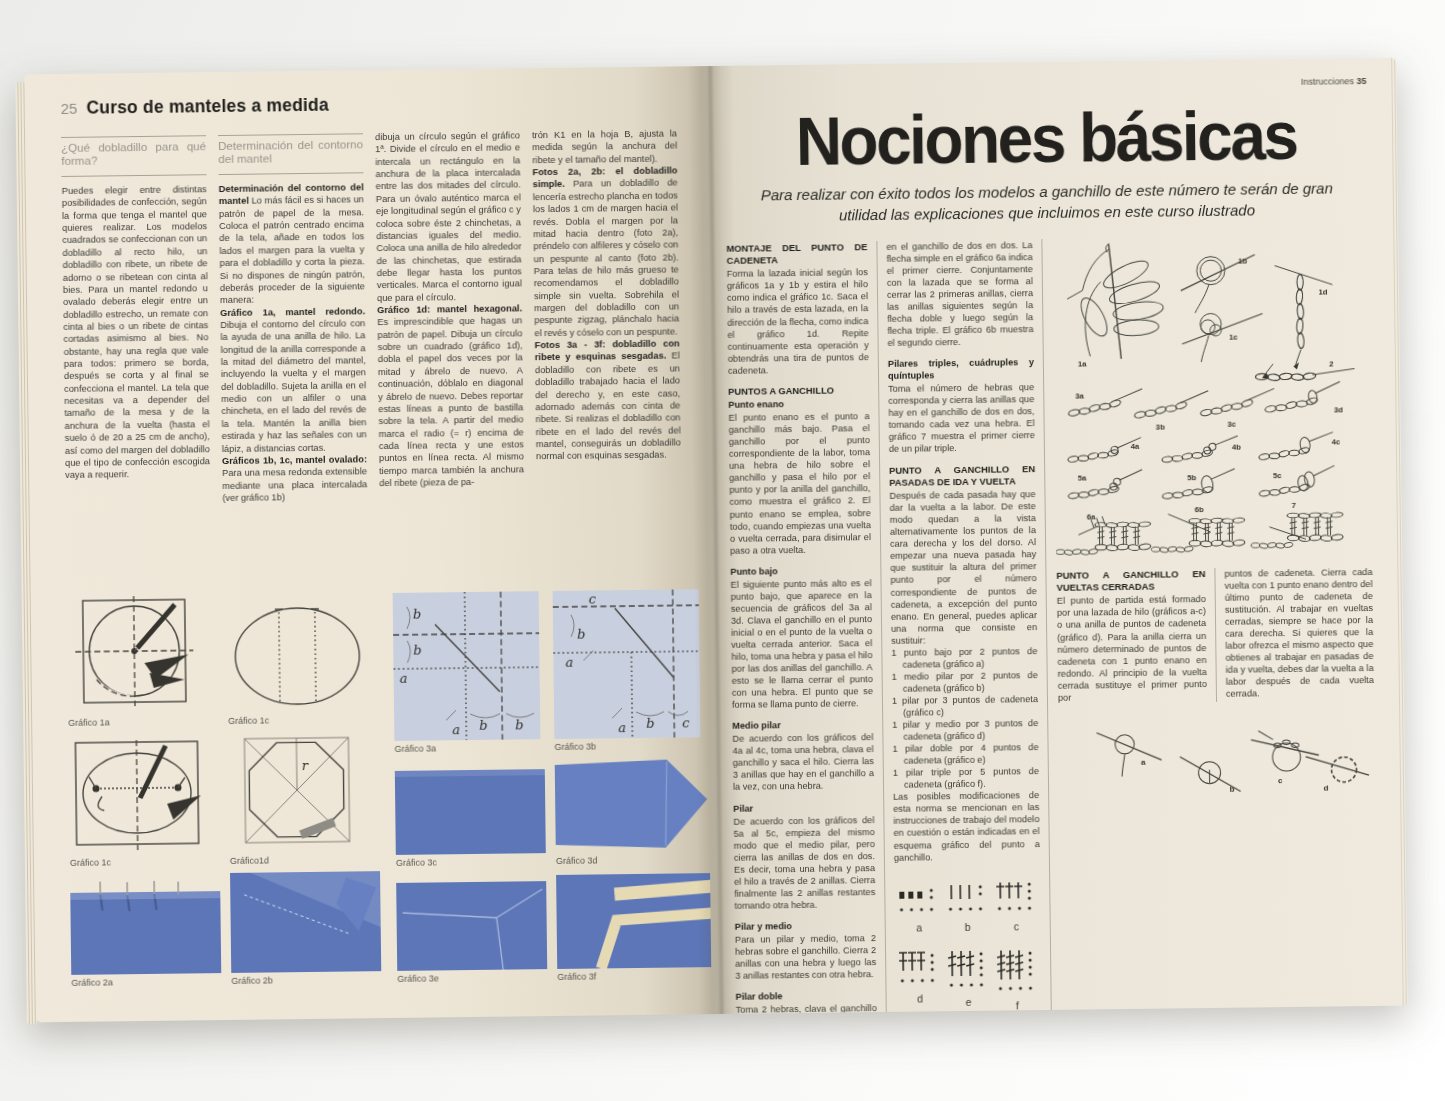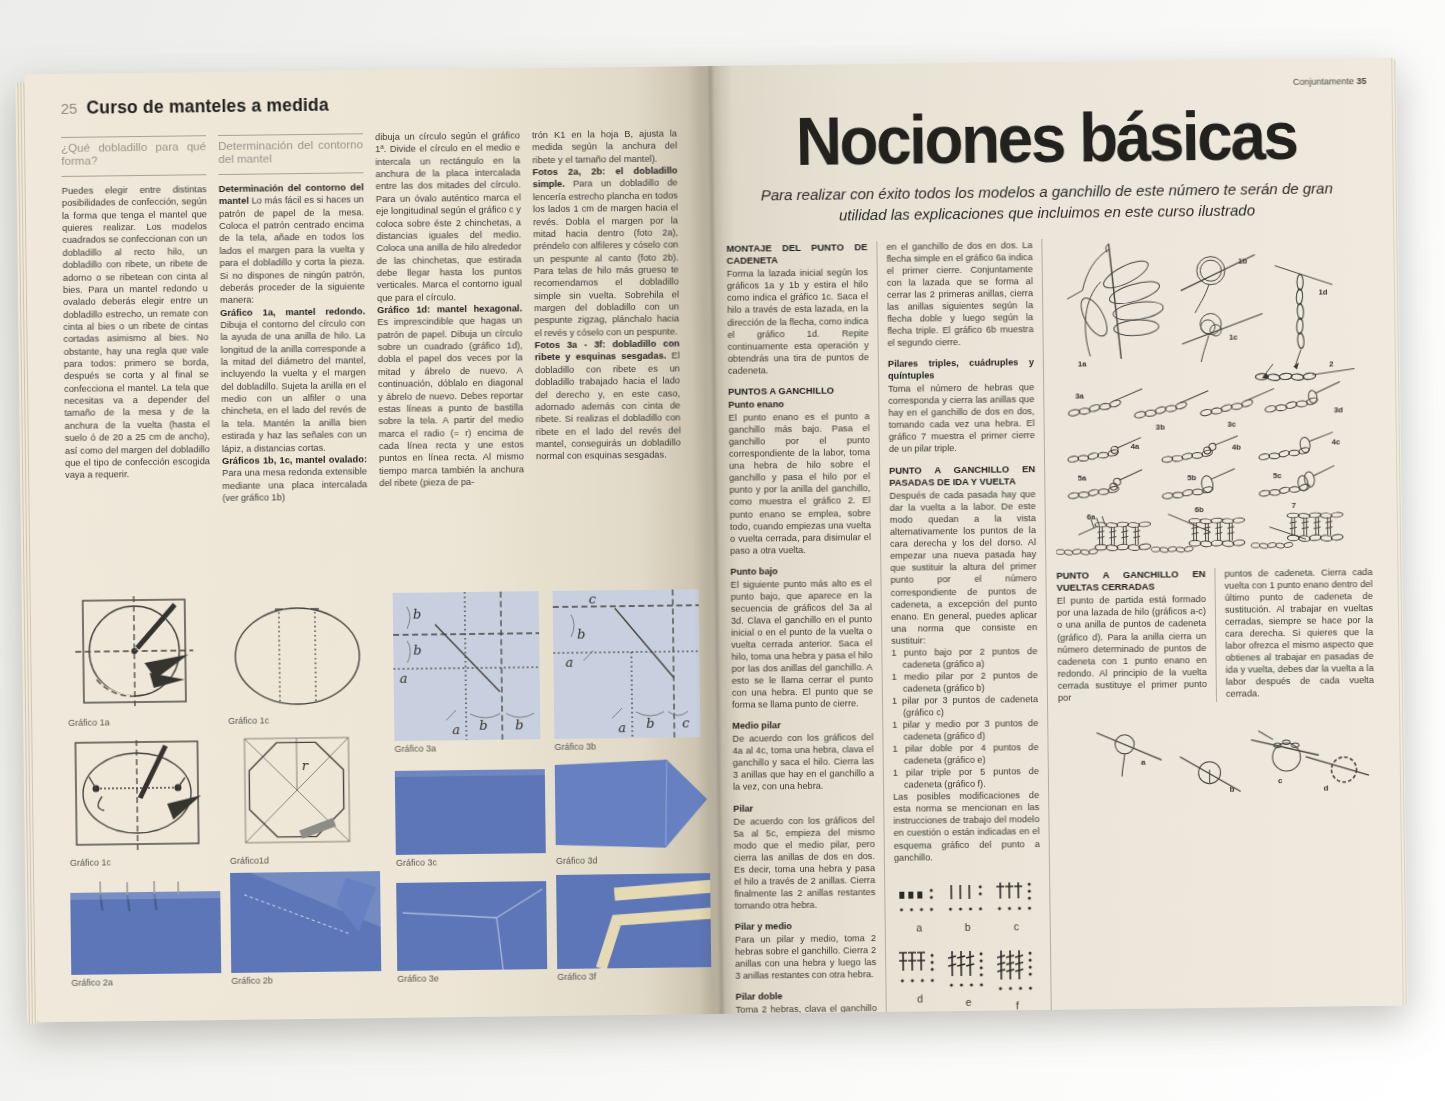--- a/index.html
+++ b/index.html
@@ -296,21 +296,21 @@
               <span class="figlabel">Gráfico 3f</span>
             </figure>
           </div>
         </div>
       </div>
     </div>
 
     <div class="page right">
       <div class="rp-inner">
         <div class="rp-folio">
-          <span>Conjuntamente</span>
+          <span>Instrucciones</span>
           <b>35</b>
         </div>
         <h1 class="rp-title">Nociones básicas</h1>
         <p class="rp-subtitle">Para realizar con éxito todos los modelos a ganchillo de este número te serán de gran utilidad las explicaciones que incluimos en este curso ilustrado</p>
 
         <div class="rp-cols">
 
           <div class="rp-c1">
             <p class="h-caps">MONTAJE DEL PUNTO DE CADENETA</p>
             <p class="para">Forma la lazada inicial según los gráficos 1a y 1b y estira el hilo como indica el gráfico 1c. Saca el hilo a través de esta lazada, en la dirección de la flecha, como indica el gráfico 1d. Repite continuamente esta operación y obtendrás una tira de puntos de cadeneta.</p>

